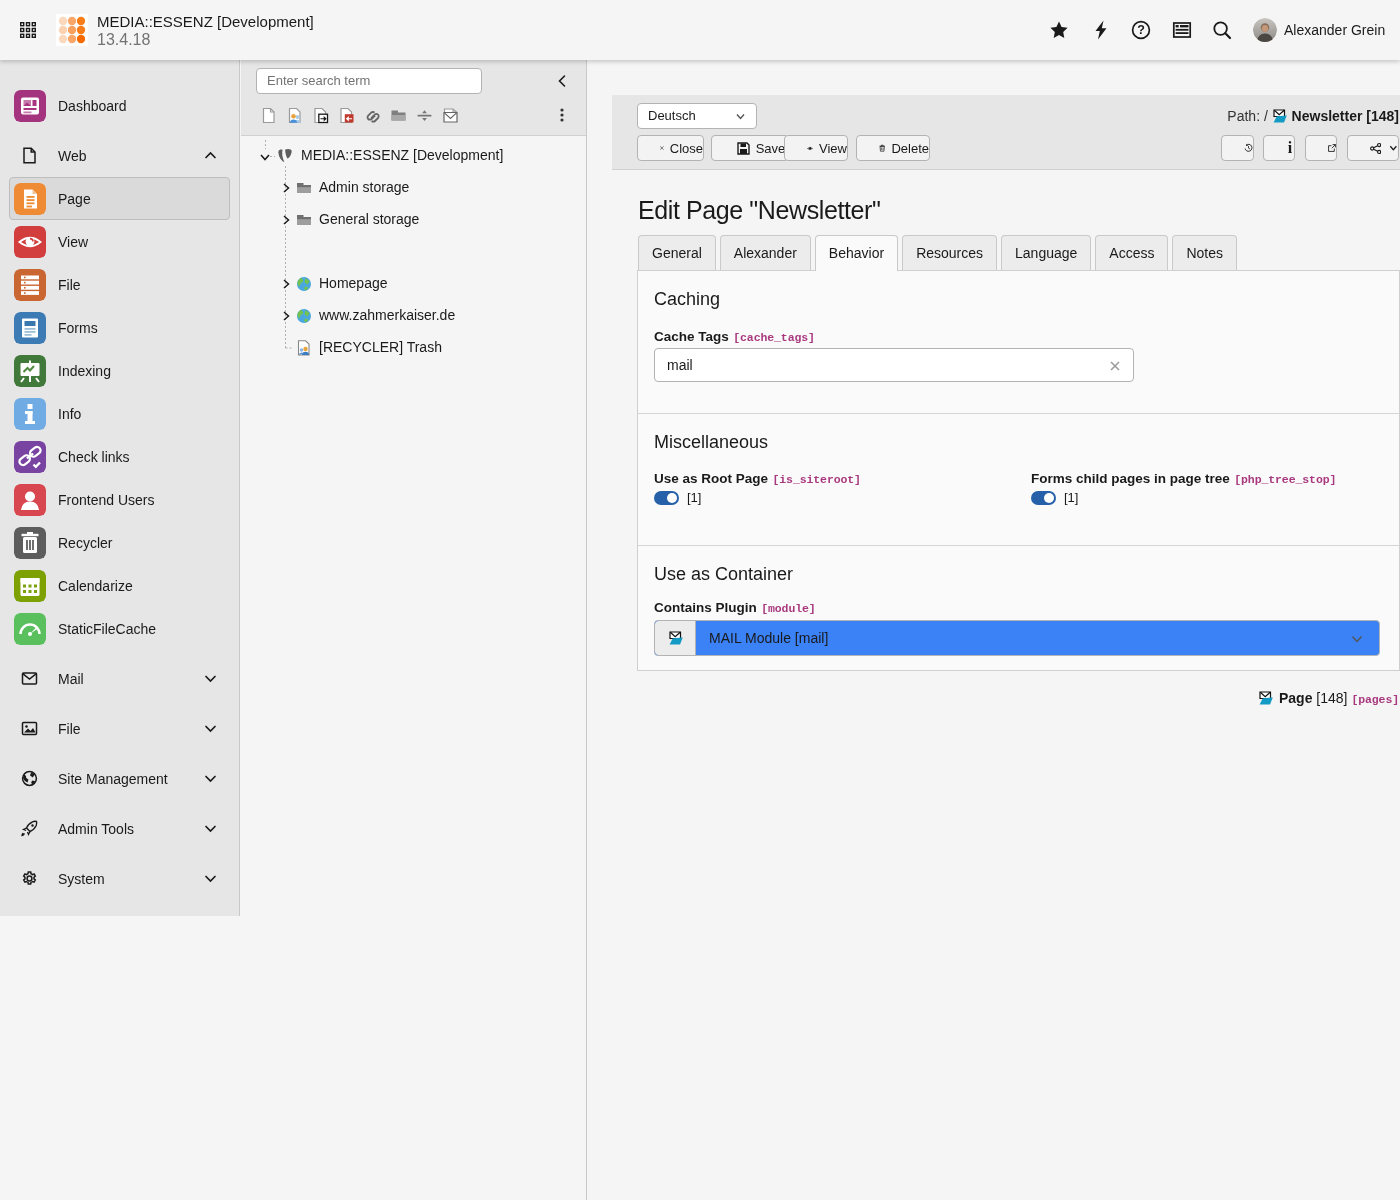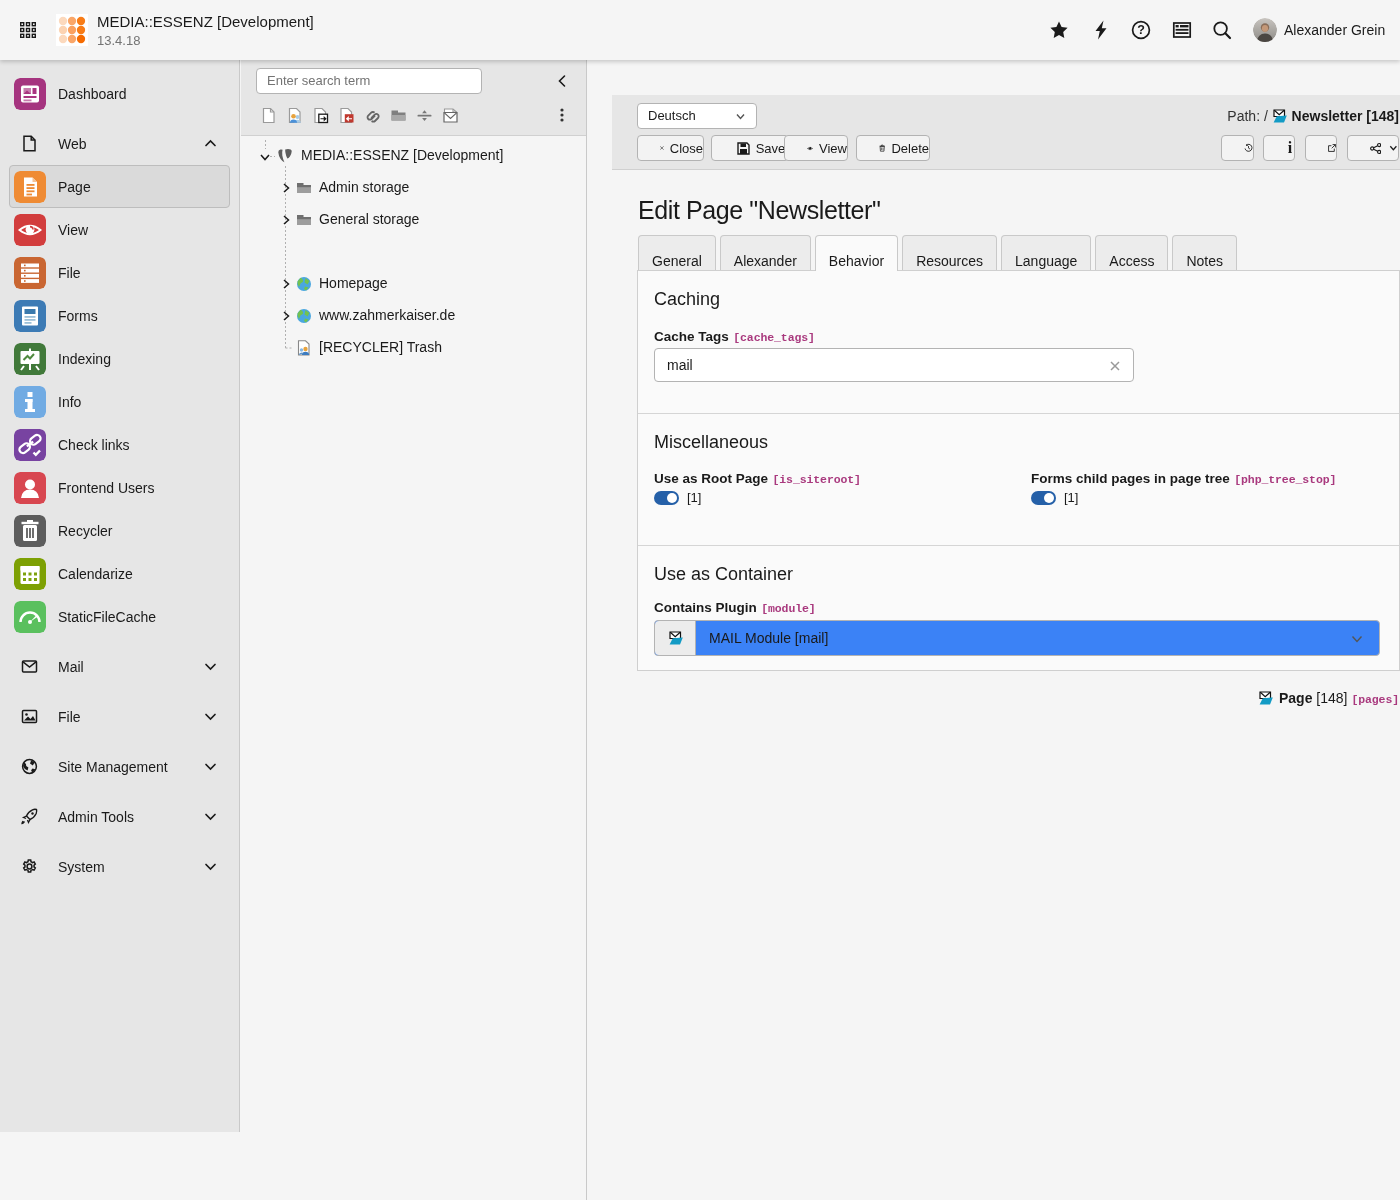--- a/index.html
+++ b/index.html
@@ -4,27 +4,27 @@
 <style>
 * { margin:0; padding:0; box-sizing:border-box; }
 html,body { width:1400px; height:1200px; overflow:hidden; }
 body { font-family:"Liberation Sans", sans-serif; color:#1a1a1a; background:#f5f5f5; position:relative; }
 
 
 #topbar { position:absolute; left:0; top:0; width:1400px; height:60px; background:#f5f5f5; box-shadow:0 2px 4px rgba(0,0,0,0.18); z-index:50; }
 #gridbtn { position:absolute; left:20px; top:22px; width:16px; height:16px; }
 #logo { position:absolute; left:56px; top:14px; width:32px; height:32px; background:#fff; }
 #sitename { position:absolute; left:97px; top:13px; font-size:15px; line-height:18px; }
-#sitename .ver { font-size:13px; color:#737373; }
+#sitename .ver { font-size:16px; color:#737373; }
 .topicon { position:absolute; top:20px; width:20px; height:20px; }
 #avatar { position:absolute; left:1253px; top:18px; width:24px; height:24px; border-radius:50%; overflow:hidden; }
 #username { position:absolute; left:1284px; top:22px; font-size:14px; color:#1a1a1a; }
 
 
-#modulemenu { position:absolute; left:0; top:60px; width:240px; height:1072px; background:#e6e6e6; border-right:1px solid #c9c9c9; padding-top:12px; }
+#modulemenu { position:absolute; left:0; top:60px; width:240px; height:856px; background:#e6e6e6; border-right:1px solid #c9c9c9; padding-top:24px; }
 .mm-group { margin-bottom:7px; }
 .mm-row { position:relative; height:43px; display:flex; align-items:center; }
 .mm-row .tile { position:absolute; left:14px; top:5.5px; width:32px; height:32px; border-radius:6px; }
 .mm-row .oicon { position:absolute; left:21px; top:13px; width:17px; height:17px; }
 .mm-row .lbl { position:absolute; left:58px; font-size:14px; }
 .mm-row .chev { position:absolute; left:204px; width:13px; height:13px; top:15px; }
 .mm-row.selected::before { content:""; position:absolute; left:9px; right:9px; top:0; bottom:0; background:#dadada; border:1px solid #bdbdbd; border-radius:4px; }
 .mm-row > * { position:relative; }
 
 
@@ -46,21 +46,21 @@
 #main { position:absolute; left:612px; top:60px; width:812px; height:1140px; background:#f5f5f5;margin-top:35px; }
 #docheader { position:absolute; left:0; top:0; width:812px; height:75px; background:#e6e6e6; border-bottom:1px solid #d0d0d0; }
 #langsel { position:absolute; left:25px; top:8px; width:120px; height:26px; background:#fff; border:1px solid #b3b3b3; border-radius:4px; font-size:13px; line-height:24px; padding-left:10px; color:#1a1a1a; }
 #langsel .sc { position:absolute; right:10px; top:7px; width:11px; height:11px; }
 #path { position:absolute; right:25px; top:12px; font-size:14px; color:#333; height:18px; line-height:18px;text-align:center; }
 #path b { color:#1a1a1a; }
 .dbtn { position:absolute; top:40px; height:26px; background:#f3f3f3; border:1px solid #b3b3b3; border-radius:4px; font-size:13px; color:#1a1a1a; display:flex; align-items:center; justify-content:center; gap:6px;padding-left:22px; }
 #content { position:absolute; left:0; top:76px; width:812px; height:1064px; }
 #h1 { position:absolute; left:26px; top:25px; font-size:25px; font-weight:500; letter-spacing:-0.4px; }
 #tabs { position:absolute; left:26px; top:64px; height:35px; display:flex; gap:4px; }
-.tab { height:35px; padding:8px 13px; background:#ececec; border:1px solid #c9c9c9; border-bottom:none; border-radius:4px 4px 0 0; font-size:14px; line-height:34px; color:#1a1a1a; }
+.tab { height:35px; padding:0 13px; background:#ececec; border:1px solid #c9c9c9; border-bottom:none; border-radius:4px 4px 0 0; font-size:14px; line-height:34px; color:#1a1a1a; }
 .tab.active { background:#fafafa; position:relative; z-index:3; height:36px; }
 #panel { position:absolute; left:25px; top:99px; width:763px; height:401px; background:#fafafa; border:1px solid #cfcfcf; }
 .flabel { font-size:13.5px; font-weight:bold; color:#1a1a1a; }
 .ftag { font-family:"Liberation Mono", monospace; font-size:11.5px; color:#a9397e; font-weight:600; letter-spacing:-0.1px; }
 #footerline { position:absolute; right:25px; top:519px; font-size:14px; display:flex; align-items:center; gap:5px; }
 </style>
 </head>
 <body>
 <div id="topbar">
   <svg id="gridbtn" viewBox="0 0 16 16">

